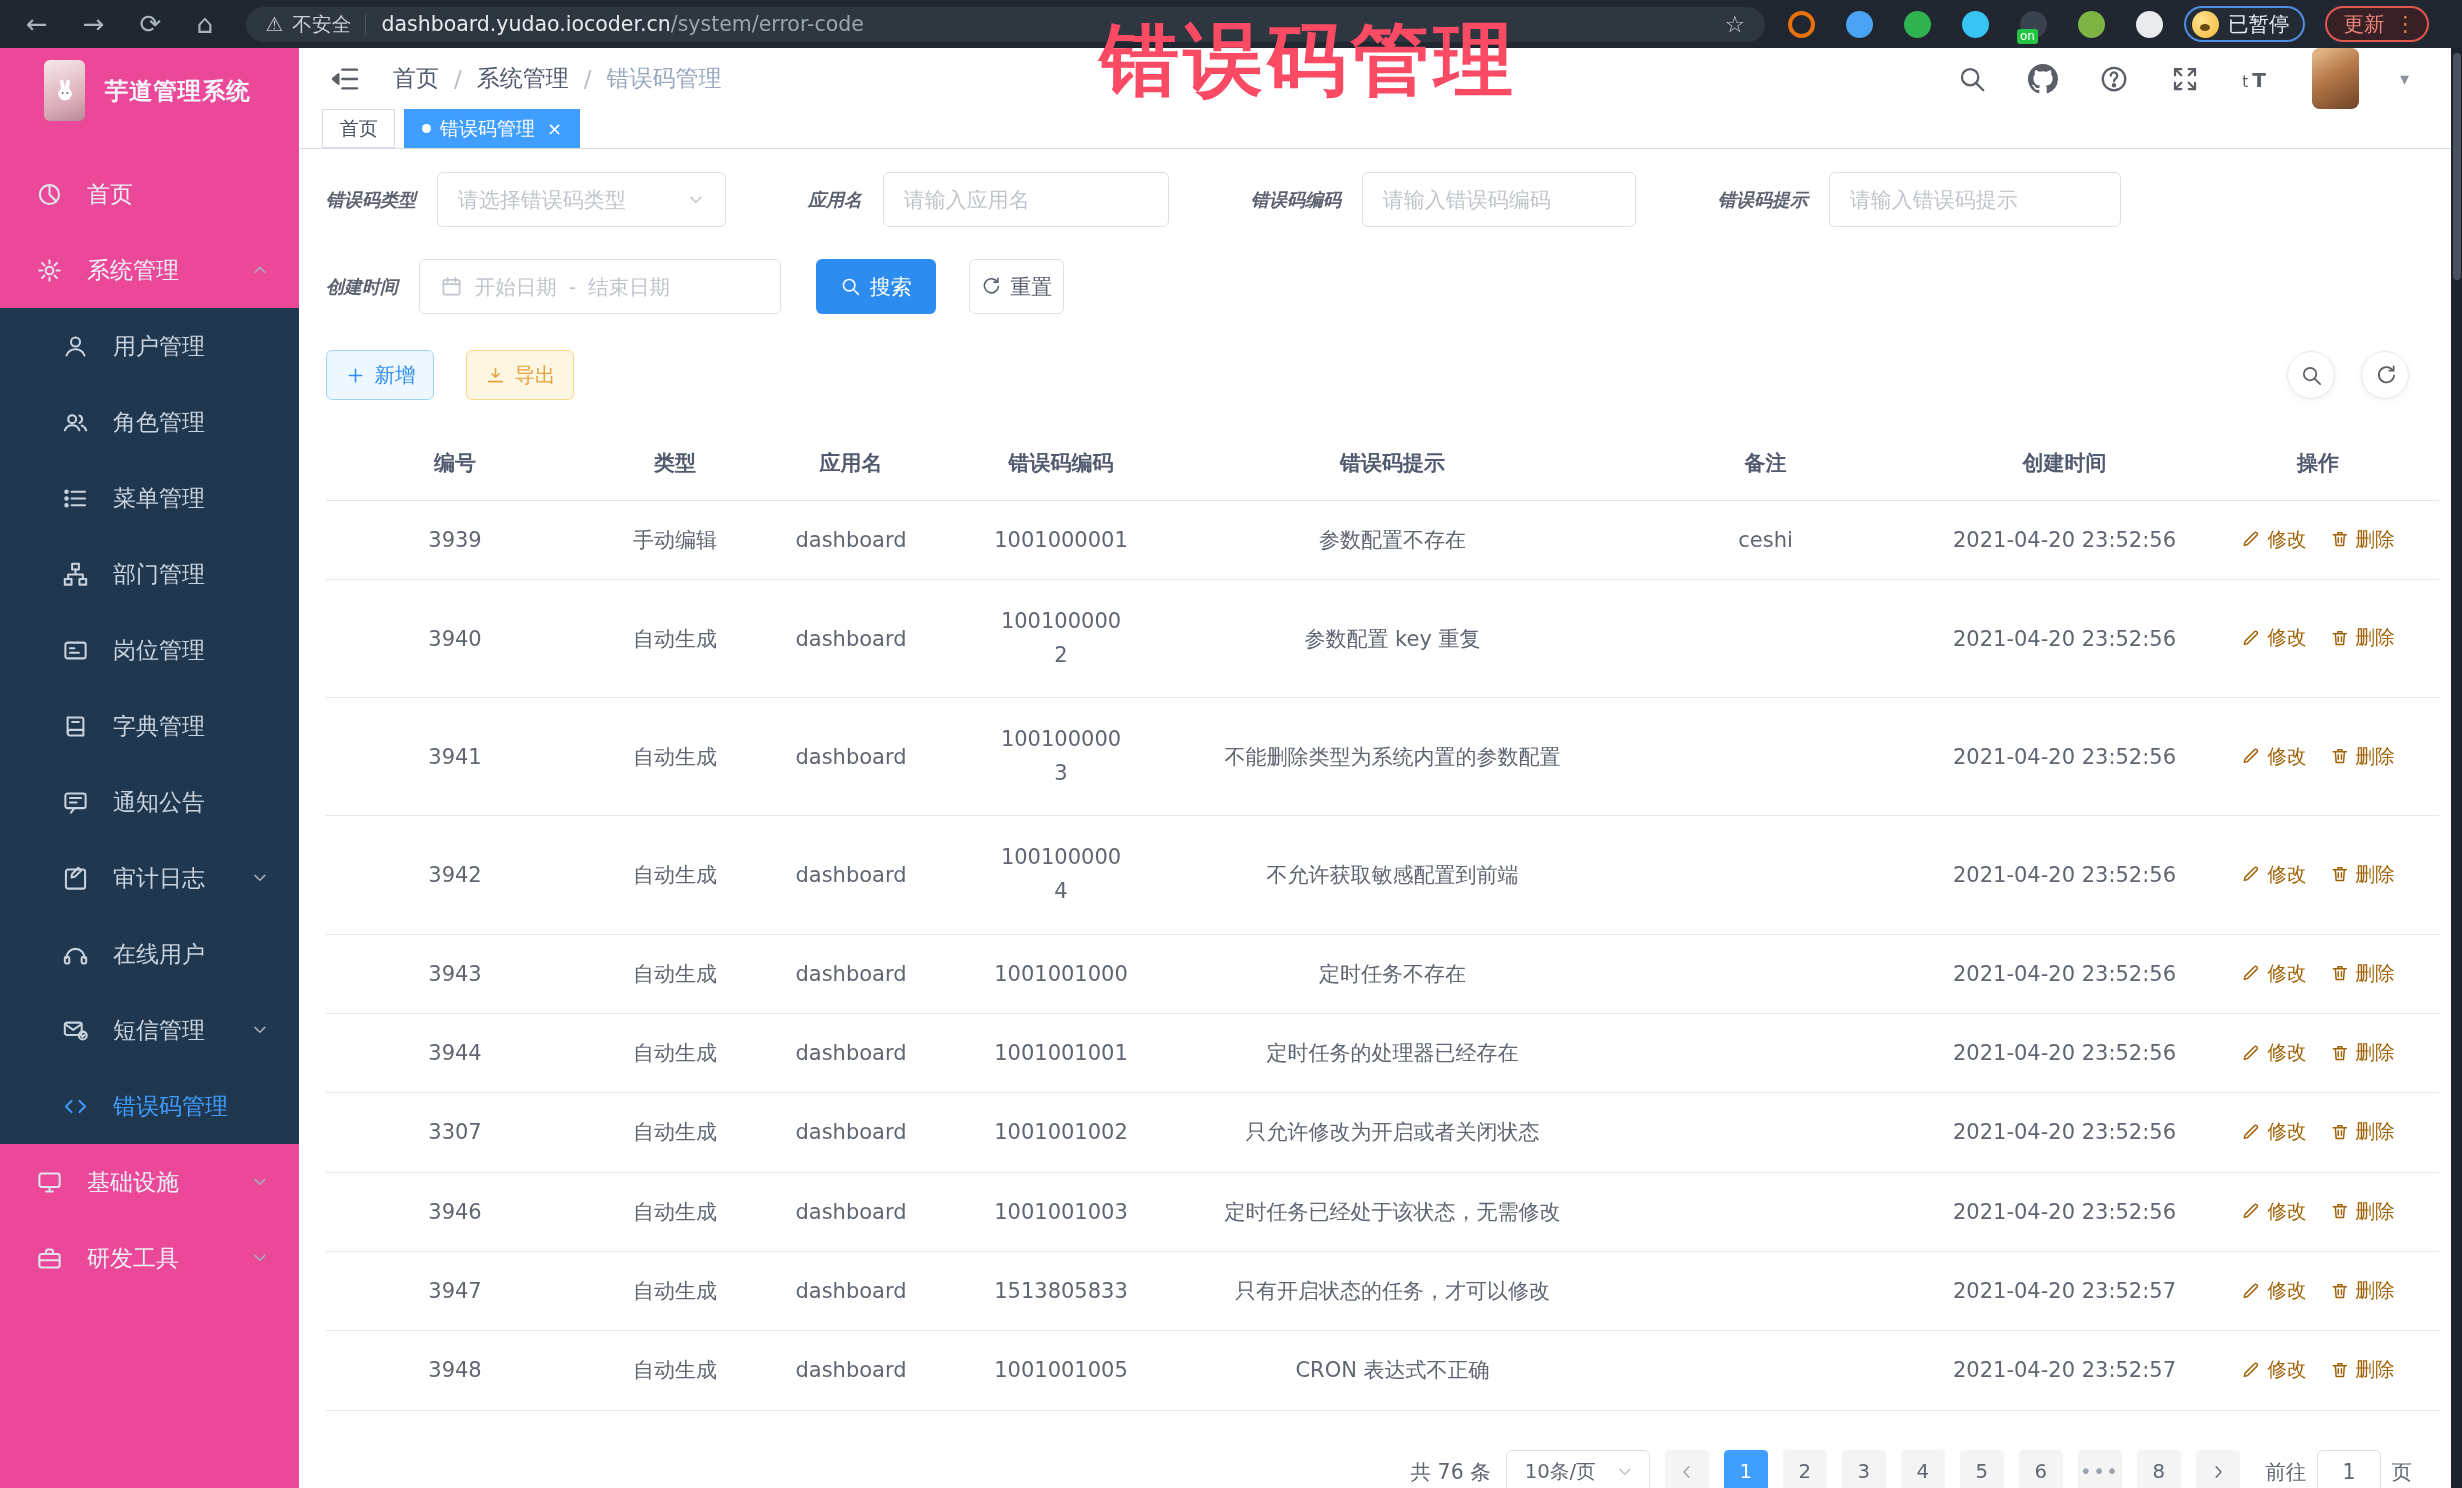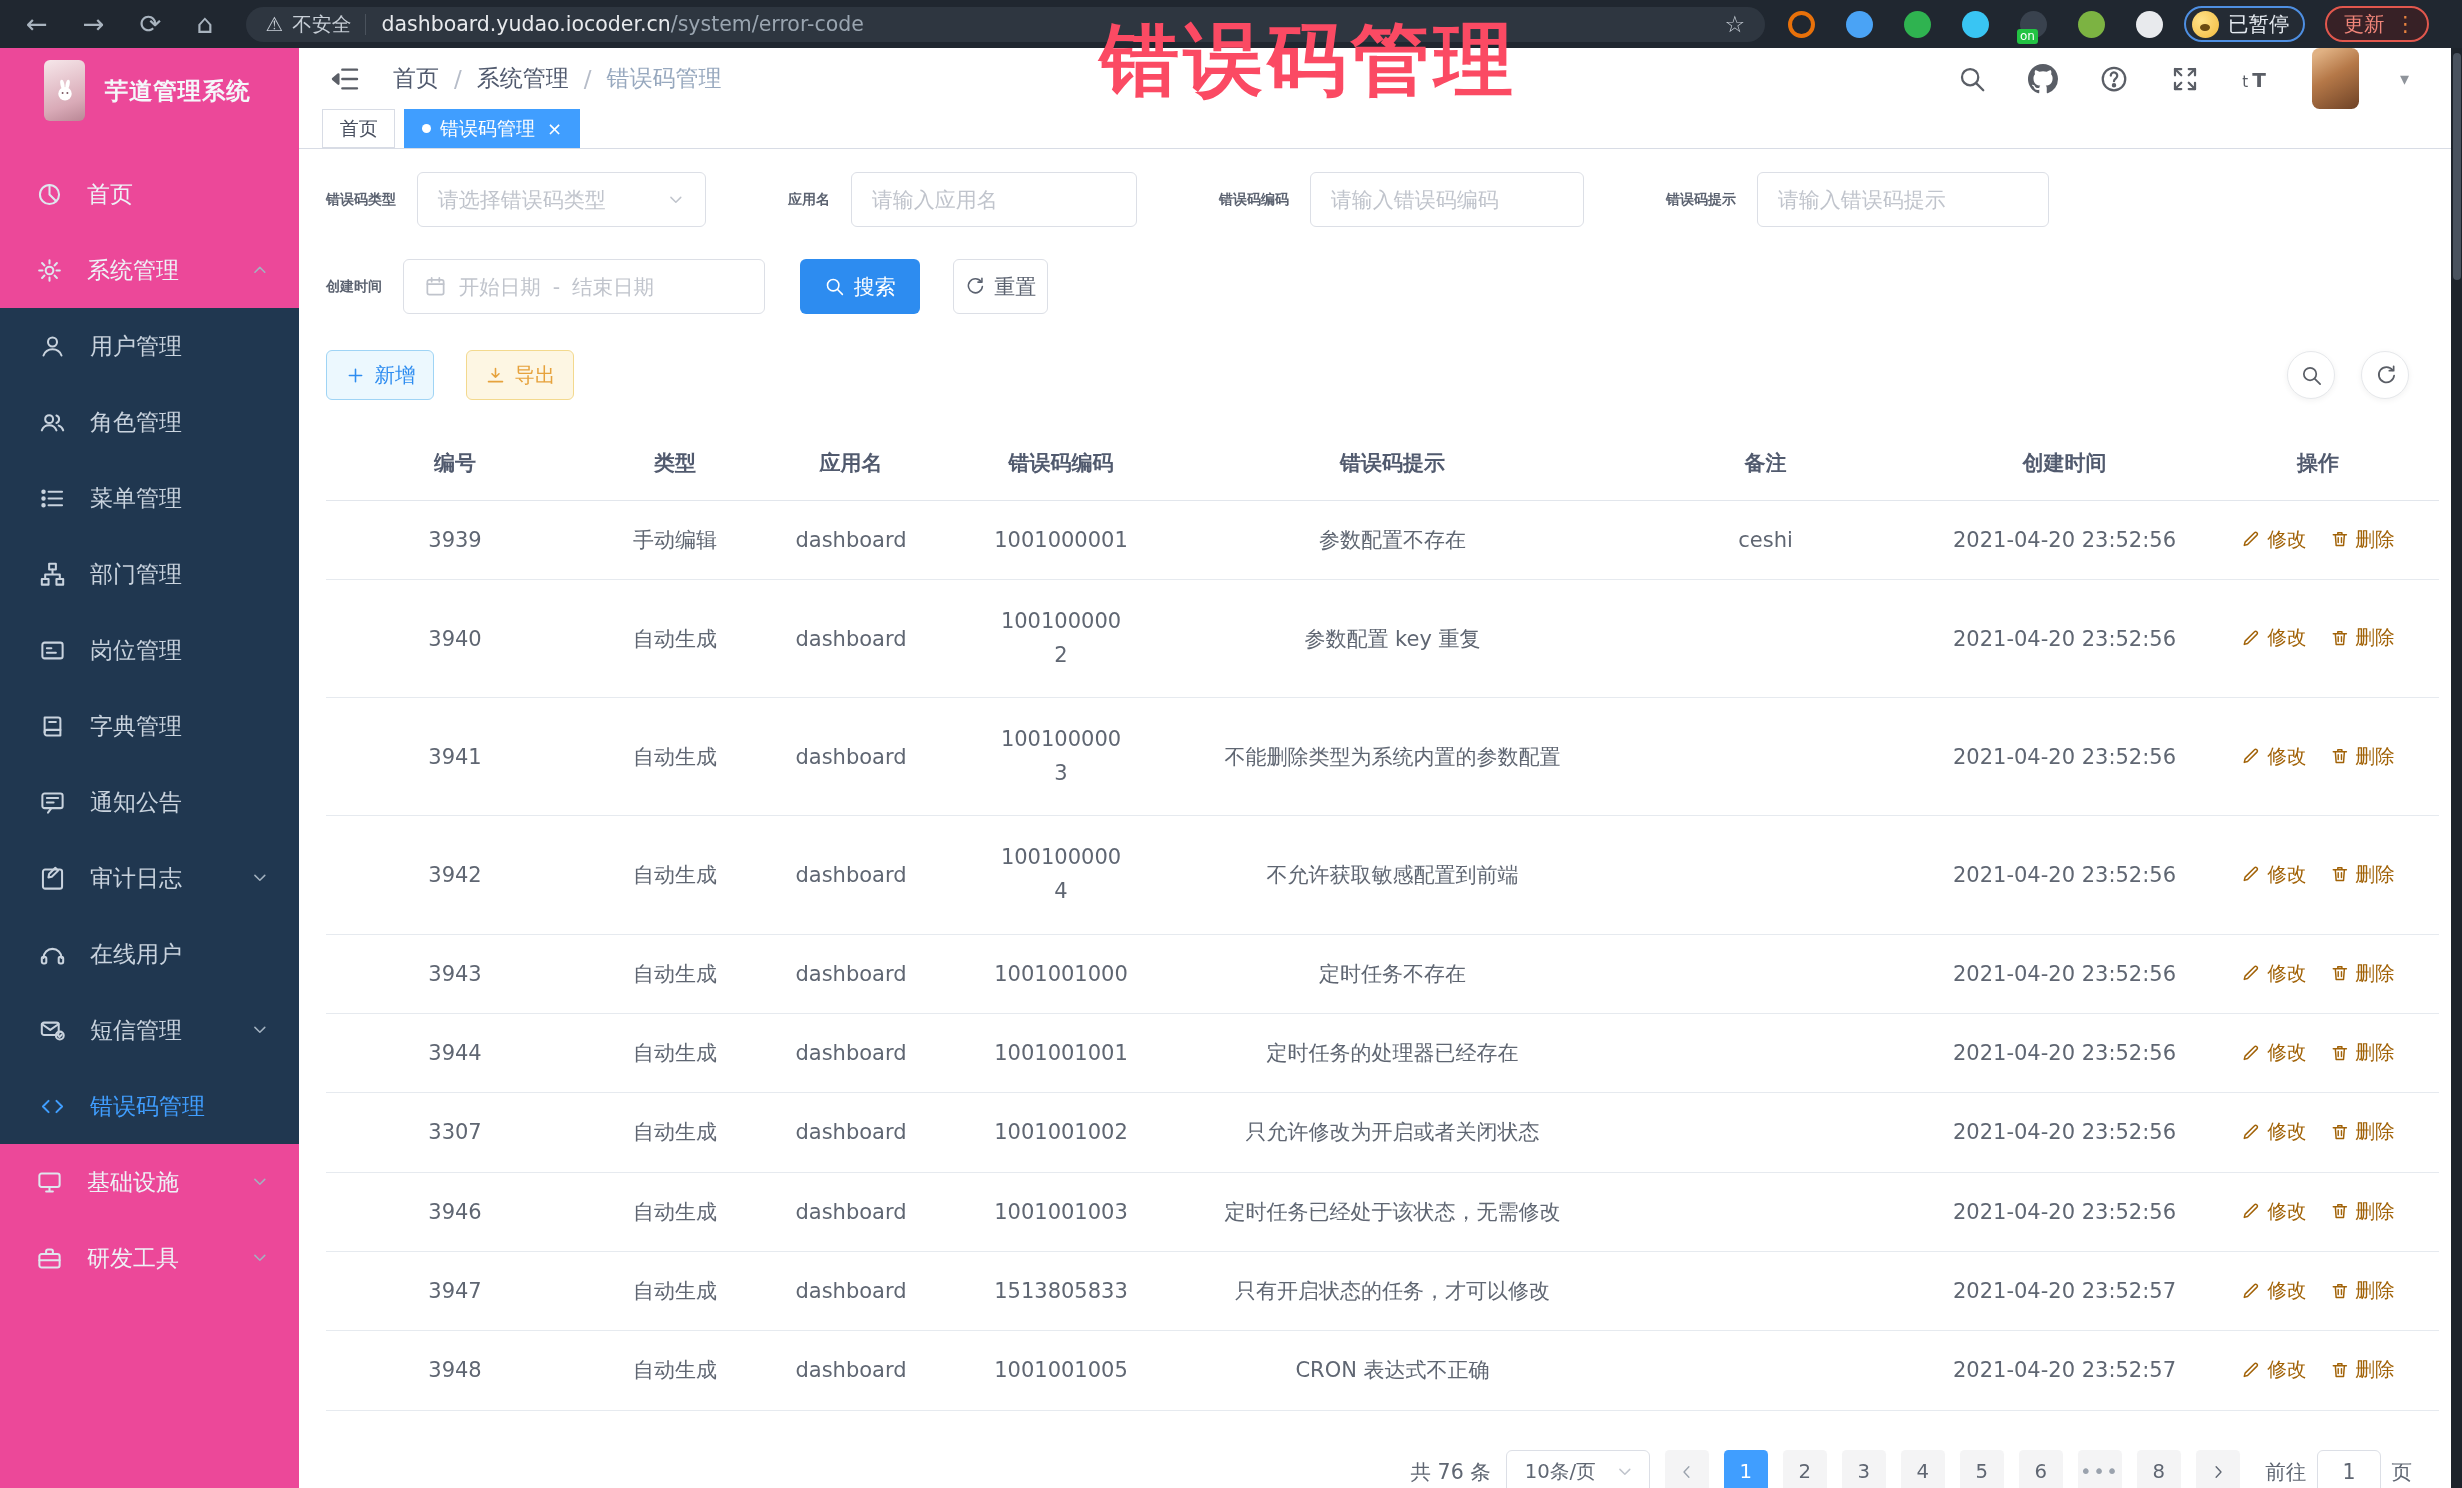--- a/index.html
+++ b/index.html
@@ -37,21 +37,21 @@
 
   
   .sidebar { width:299px; flex-shrink:0; background:#ec4899; overflow:hidden; }
   .logo-row { height:85px; display:flex; align-items:center; padding-left:44px; gap:19.7px; }
   .logo-img { width:41px; height:61px; border-radius:6px; background:linear-gradient(160deg,#f6e7ea,#d9aab7 70%,#b98795); flex-shrink:0; display:flex; align-items:center; justify-content:center; }
   .logo-title { color:#f4f7fa; font-size:23.5px; font-weight:700; letter-spacing:0.8px; }
   .side-menu { padding-top:23px; }
   .mi { height:76px; display:flex; align-items:center; padding:0 29px 0 33px; font-size:23px; color:#eef2f7; cursor:pointer; }
   .mi .ic { width:33px; margin-right:21px; display:flex; justify-content:center; color:#dfe6ee; }
   .mi .ic svg { width:27px; height:27px; }
-  .mi.sub { background:#203750; padding-left:36px; color:#c9d3de; }
+  .mi.sub { background:#203750; padding-left:59px; color:#c9d3de; }
   .mi.sub .ic { color:#c9d3de; }
   .mi.active { color:#409eff; }
   .mi.active .ic { color:#409eff; }
   .mi .arrow { margin-left:auto; color:#a3b2c0; }
   .mi .arrow svg { width:19.7px; height:19.7px; }
 
   
   .main { flex:1; display:flex; flex-direction:column; background:#fff; min-width:0; }
   .navbar { height:74px; display:flex; align-items:center; padding:0 53px 0 30px; }
   .hamburger { color:#5a5e66; cursor:pointer; display:flex; }
@@ -70,21 +70,21 @@
   .tab { height:39px; display:flex; align-items:center; padding:0 16.7px; border:1.5px solid #d8dce5; background:#fff; color:#495060; font-size:19px; cursor:pointer; }
   .tab.active { background:#409eff; border-color:#409eff; color:#fff; }
   .tab .dot { width:9px; height:9px; border-radius:50%; background:#fff; margin-right:9px; }
   .tab .close { margin-left:12px; font-size:18px; }
 
   .content { flex:1; padding:23px 35px 0 27px; position:relative; }
 
   
   .frow { display:flex; align-items:center; }
   .fgroup { display:flex; align-items:center; margin-right:82px; }
-  .flabel { font-size:14px; font-weight:600; color:#5b6270; margin-right:21px; white-space:nowrap; }
+  .flabel { font-size:18px; font-weight:600; color:#5b6270; margin-right:21px; white-space:nowrap;font-style:italic; }
   .fbox { height:55px; border:1.5px solid #dcdfe6; border-radius:6px; background:#fff; display:flex; align-items:center; padding:0 19.7px; color:#c0c4cc; font-size:21px; }
   .fbox input { border:none; outline:none; font-size:21px; color:#606266; width:100%; font-family:inherit; background:transparent; }
   .fbox input::placeholder { color:#c0c4cc; }
   .select-box { width:289px; justify-content:space-between; cursor:pointer; }
   .select-box .chev { color:#c0c4cc; display:flex; }
   .chev svg { width:19.7px; height:19.7px; }
   .frow2 { margin-top:32px; }
   .date-box { width:362px; gap:12px; cursor:text; }
   .date-box .dph { color:#c0c4cc; font-size:20.5px; }
   .date-box .cal { color:#c0c4cc; display:flex; }

